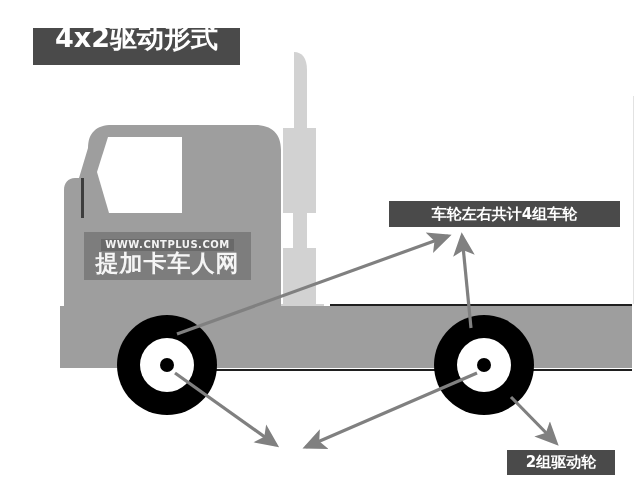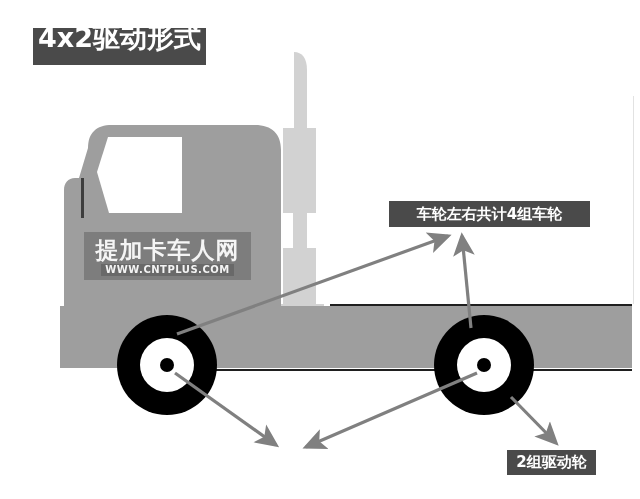--- a/index.html
+++ b/index.html
@@ -26,43 +26,43 @@
     white-space: nowrap;
     display: flex;
     align-items: center;
     justify-content: center;
     box-sizing: border-box;
     z-index: 40;
   }
   #title-label {
     left: 33px;
     top: 28px;
-    width: 173px;
+    width: 207px;
     height: 37px;
     font-size: 27px;
     padding-bottom: 18px;
   }
   #label-wheels {
     left: 389px;
     top: 201px;
-    width: 201px;
+    width: 231px;
     height: 26px;
     font-size: 15px;
   }
   #label-axles {
     left: 229px;
     top: 450px;
     width: 91px;
     height: 25px;
     font-size: 15px;
   }
   #label-drive {
     left: 507px;
     top: 450px;
-    width: 89px;
+    width: 108px;
     height: 25px;
     font-size: 15px;
   }
 
   
   #truck-svg {
     position: absolute;
     left: 0;
     top: 0;
     width: 640px;
@@ -191,21 +191,21 @@
     <line x1="471" y1="328" x2="462" y2="236" stroke="#808080" stroke-width="3.2" marker-end="url(#ah)"></line>
 
     <line x1="175" y1="373" x2="276" y2="445" stroke="#808080" stroke-width="3.2" marker-end="url(#ah)"></line>
 
     <line x1="477" y1="373" x2="306" y2="447" stroke="#808080" stroke-width="3.2" marker-end="url(#ah)"></line>
 
     <line x1="511" y1="397" x2="556" y2="443" stroke="#808080" stroke-width="3.2" marker-end="url(#ah)"></line>
   </svg>
 
   <div id="watermark">
+    <div id="watermark-url">WWW.CNTPLUS.COM</div>
     <div id="watermark-main">提加卡车人网</div>
-    <div id="watermark-url">WWW.CNTPLUS.COM</div>
   </div>
 
   <div class="label-box" id="title-label">4x2驱动形式</div>
   <div class="label-box" id="label-wheels">车轮左右共计4组车轮</div>
   <div class="label-box" id="label-drive">2组驱动轮</div>
 
 </div>
 
 </body></html>

